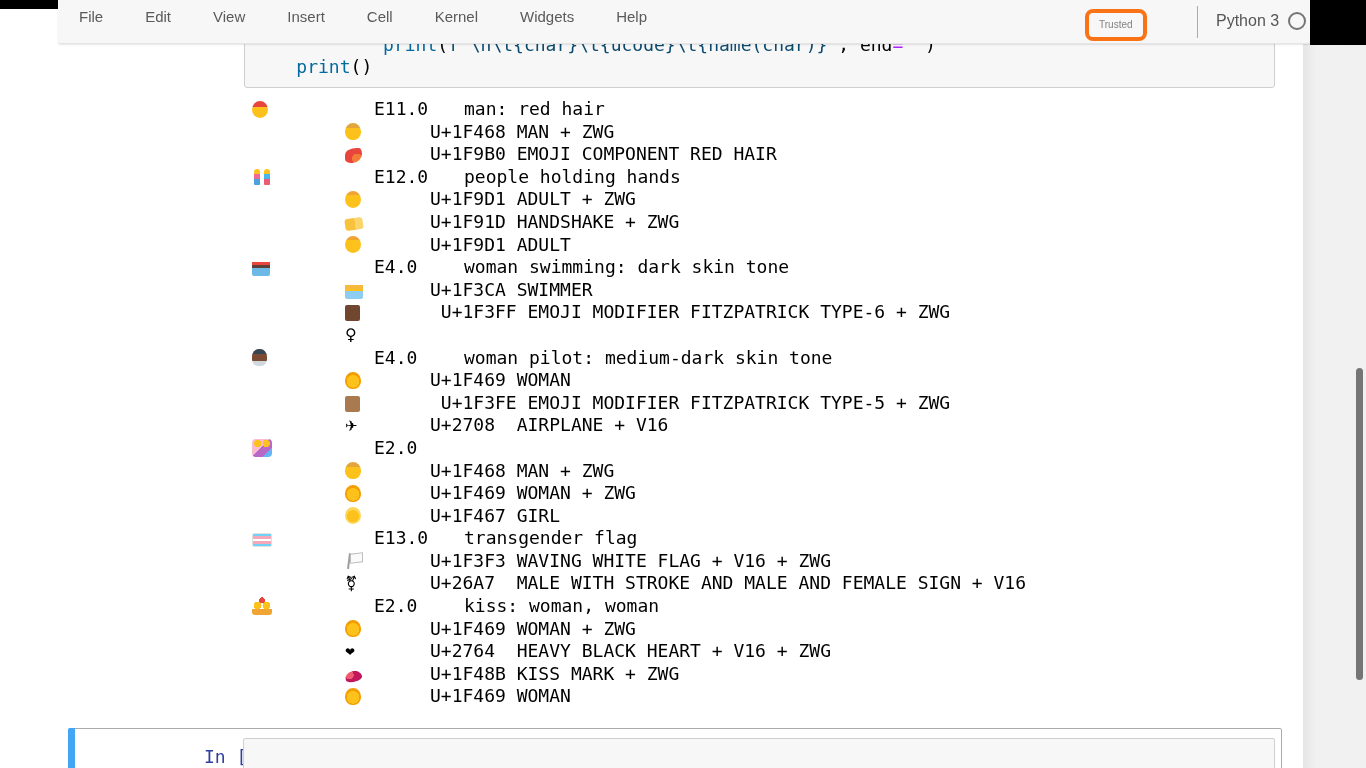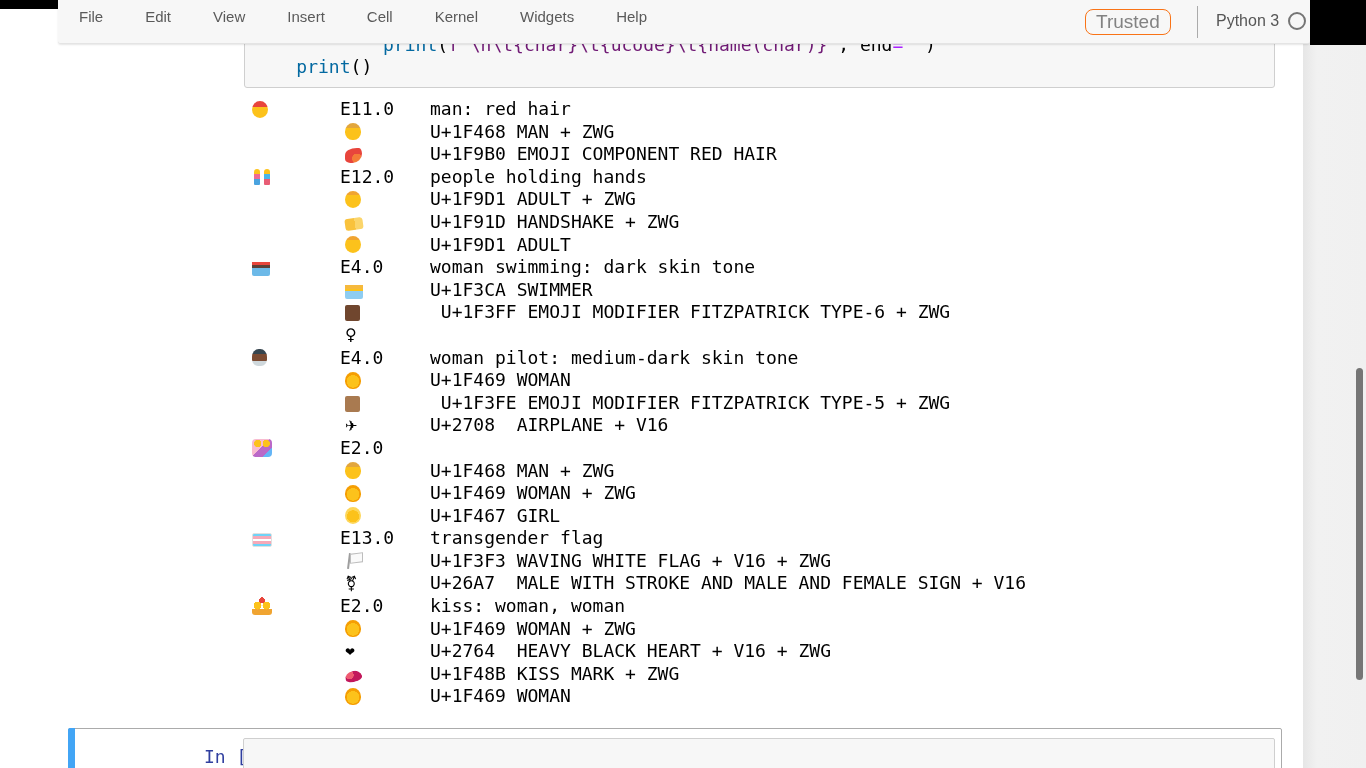--- a/index.html
+++ b/index.html
@@ -15,21 +15,21 @@
     position:absolute;left:58px;top:0;width:1252px;height:43px;background:#f7f7f7;
     border-bottom:1px solid #e4e4e4;border-radius:0 0 3px 3px;z-index:10;
     box-shadow:0 1px 2px rgba(0,0,0,0.10);
   }
   .menu-items{display:flex;align-items:center;height:32px;padding-left:0;}
   .menu-item{
     padding:0 21px;font-size:15px;color:#5a5a5a;line-height:43px;cursor:pointer;white-space:nowrap;
   }
   .trusted-badge{
     position:absolute;left:1027px;top:9px;height:18px;padding:3px 10px;
-    border:1px solid #f97316;border-radius:8px;font-size:19px;color:#828282;line-height:18px;background:#f7f7f7;
+    border:4px solid #f97316;border-radius:8px;font-size:10px;color:#828282;line-height:18px;background:#f7f7f7;
   }
   .kernel-divider{position:absolute;left:1139px;top:6px;width:1px;height:32px;background:#ababab;}
   .kernel-name{position:absolute;left:1158px;top:12px;font-size:16px;color:#565656;}
   .kernel-circle{
     position:absolute;left:1230px;top:12px;width:14px;height:14px;border:2px solid #757575;border-radius:50%;background:transparent;
   }
   
   .scroll-gutter{
     position:absolute;left:1303px;top:43px;width:63px;height:725px;
     background:linear-gradient(90deg,#e6e6e6 0px,#f1f1f1 14px,#f0f0f0 100%);z-index:0;
@@ -39,32 +39,32 @@
   }
   
   .codebox{
     position:absolute;left:244px;top:26px;width:1031px;height:62px;box-sizing:border-box;
     background:#f7f7f7;border:1px solid #cfcfcf;border-radius:3px;z-index:2;
     padding:7px 0 0 8px;
   }
   .codeline{font:18px/22px "DejaVu Sans Mono",monospace;white-space:pre;}
   .codeline [data-color="plain"]{color:#000;}
   .codeline [data-color="function"]{color:#0369a1;}
-  .codeline [data-color="string"]{color:#701a75;}
+  .codeline [data-color="string"]{color:#0c4a6e;}
   .codeline [data-color="operator"]{color:#AA22FF;}
   
   .outputarea{
     position:absolute;left:252px;top:98px;z-index:2;
     font:18px/22.6px "DejaVu Sans Mono",monospace;color:#000;
   }
   .oline{height:22.6px;display:flex;align-items:center;white-space:pre;}
   .ecol{width:88px;display:inline-flex;align-items:center;}
   .oline.comp{padding-left:93px;}
   .ecol2{width:85px;display:inline-flex;align-items:center;}
-  .vcol{width:90px;}
+  .vcol{width:90px;margin-left:34px;}
   
   .eg{display:inline-block;width:18px;height:18px;line-height:18px;text-align:left;}
   .eg[data-glyph="man-red-hair"]{width:16px;height:17px;border-radius:50%;
     background:linear-gradient(180deg,#e8453c 0 38%,#fcc21b 38%);}
   .eg[data-glyph="man"]{width:16px;height:17px;border-radius:50% 50% 46% 46%;
     background:linear-gradient(180deg,#e2a63d 0 28%,#fcc21b 28%);}
   .eg[data-glyph="red-hair"]{width:17px;height:15px;margin-top:2px;
     background:radial-gradient(circle at 70% 70%,#f47b38 0 30%,#e8453c 31%);
     border-radius:80% 20% 65% 35% / 55% 45% 70% 30%;}
   .eg[data-glyph="people-holding-hands"]{position:relative;width:20px;}

